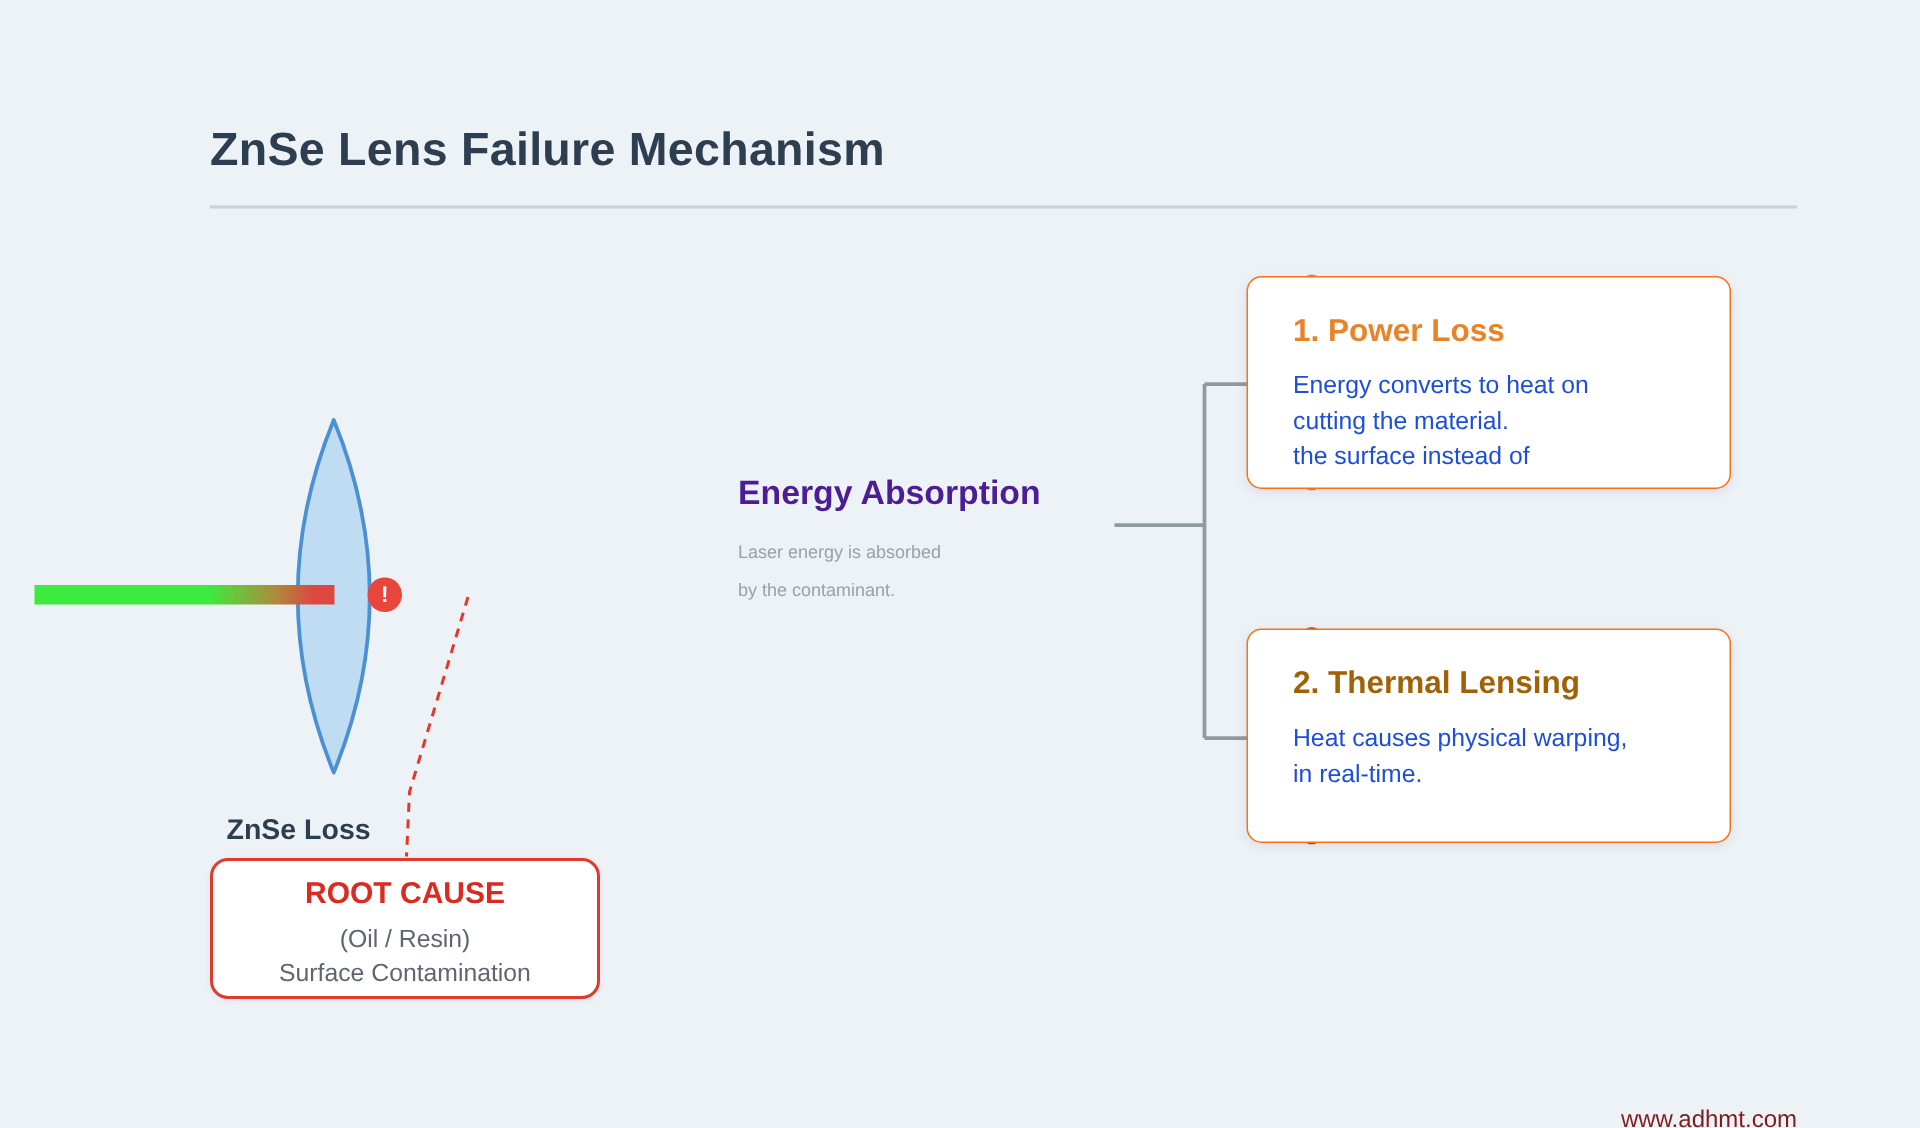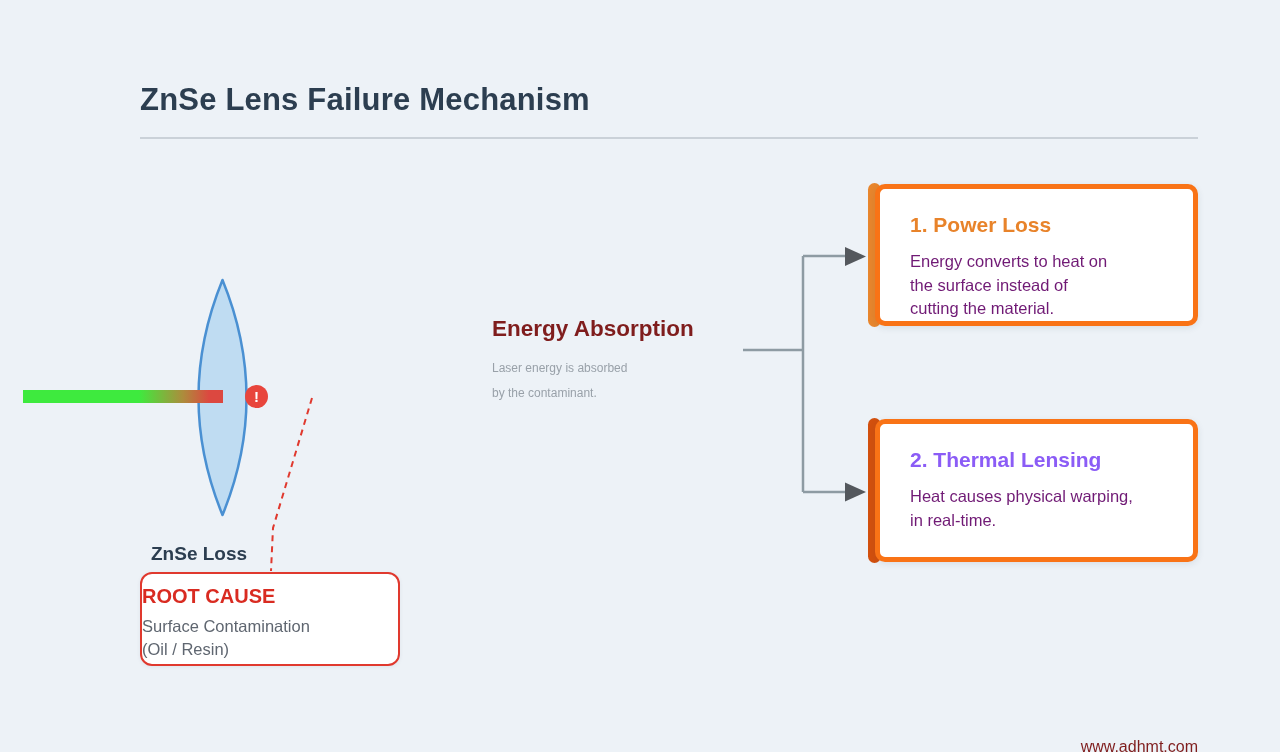--- a/index.html
+++ b/index.html
@@ -34,47 +34,47 @@
   }
 
   .lens-label {
     position: absolute; left: 151px; top: 543px;
     font-size: 19px; font-weight: bold; color: #2C3E50;
   }
 
   .root-cause-box {
     position: absolute; left: 140px; top: 572px; width: 260px; height: 94px;
     background: #FFFFFF; border: 2px solid #E0392E; border-radius: 12px;
-    text-align: left; padding-top: 11px;
+    text-align: center; padding-top: 11px;
     box-shadow: 0 1px 4px rgba(40,60,80,0.07);
   }
   .rc-title { font-size: 20px; font-weight: bold; color: #D92B21; margin-bottom: 7px; }
   .rc-line  { font-size: 16.5px; color: #5F6670; line-height: 23px; }
 
   .ea-block { position: absolute; left: 492px; top: 316px; width: 260px; }
-  .ea-title { font-size: 22.5px; font-weight: bold; color: #7f1d1d; margin-bottom: 14px; }
+  .ea-title { font-size: 22.5px; font-weight: bold; color: #4c1d95; margin-bottom: 14px; }
   .ea-line  { font-size: 12px; color: #99A1A9; line-height: 24.5px; }
 
   .card {
-    position: absolute; left: 875px; width: 323px;
-    background: #FFFFFF; border: 5px solid #f97316; border-radius: 10px;
+    position: absolute; left: 831px; width: 323px;
+    background: #FFFFFF; border: 1px solid #f97316; border-radius: 10px;
     box-shadow: 0 2px 7px rgba(40,60,80,0.10);
     padding: 24px 0 0 30px;
   }
   .card-1 { top: 184px; height: 142px; }
   .card-2 { top: 419px; height: 143px; }
   .card-bar {
     position: absolute; width: 13px; border-radius: 7px;
   }
   .bar-1 { left: 868px; top: 183px; height: 144px; background: #E8862D; }
   .bar-2 { left: 868px; top: 418px; height: 145px; background: #D2500E; }
   .card-title { font-size: 21px; font-weight: bold; margin-bottom: 13px; }
   .card-title.t-1 { color: #E8832A; }
-  .card-title.t-2 { color: #8b5cf6; }
-  .card-line { font-size: 16.5px; color: #701a75; line-height: 23.5px; }
+  .card-title.t-2 { color: #a16207; }
+  .card-line { font-size: 16.5px; color: #1d4ed8; line-height: 23.5px; }
 
   .footer-url {
     position: absolute; right: 82px; top: 712px;
     font-size: 16px; color: #7f1d1d; margin-top: 26px;
   }
 </style>
 </head>
 <body>
 
 <div class="canvas">
@@ -105,36 +105,36 @@
   </svg>
 
   <div class="alert-badge">
     <span>!</span>
   </div>
 
   <div class="lens-label">ZnSe Loss</div>
 
   <div class="root-cause-box">
     <div class="rc-title">ROOT CAUSE</div>
+    <div class="rc-line">(Oil / Resin)</div>
     <div class="rc-line">Surface Contamination</div>
-    <div class="rc-line">(Oil / Resin)</div>
   </div>
 
   <div class="ea-block">
     <div class="ea-title">Energy Absorption</div>
     <div class="ea-line">Laser energy is absorbed</div>
     <div class="ea-line">by the contaminant.</div>
   </div>
 
   <div class="card-bar bar-1"></div>
   <div class="card card-1">
     <div class="card-title t-1">1. Power Loss</div>
     <div class="card-line">Energy converts to heat on</div>
+    <div class="card-line">cutting the material.</div>
     <div class="card-line">the surface instead of</div>
-    <div class="card-line">cutting the material.</div>
   </div>
 
   <div class="card-bar bar-2"></div>
   <div class="card card-2">
     <div class="card-title t-2">2. Thermal Lensing</div>
     <div class="card-line">Heat causes physical warping,</div>
     <div class="card-line">in real-time.</div>
   </div>
 
   <div class="footer-url">www.adhmt.com</div>

